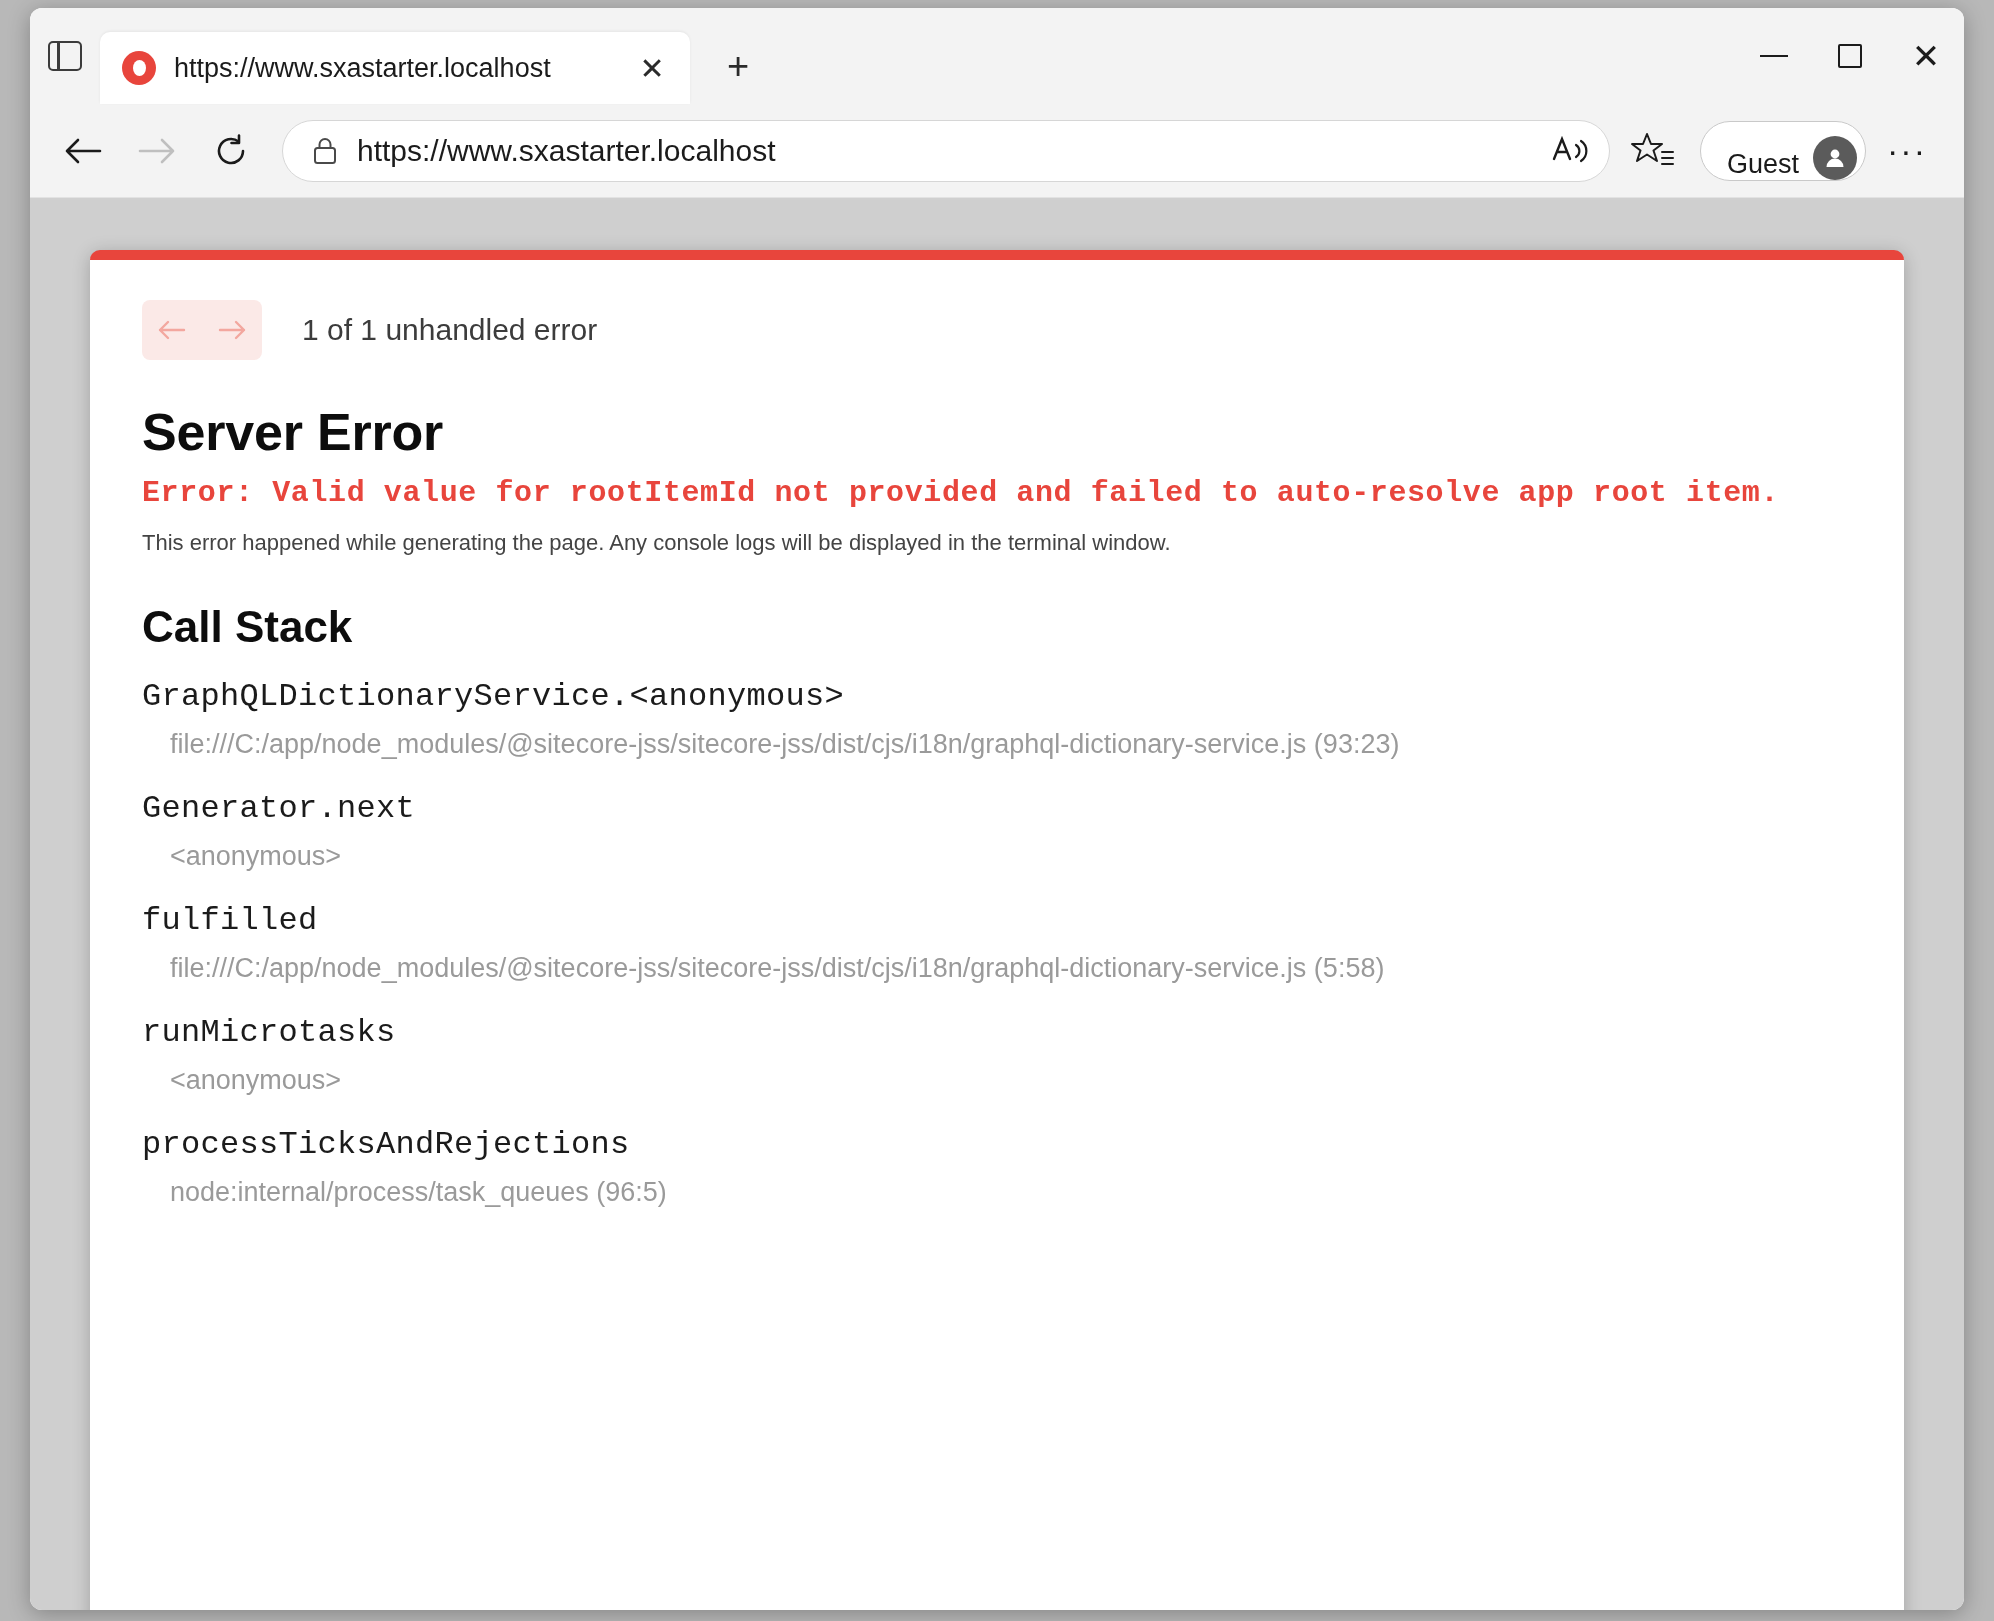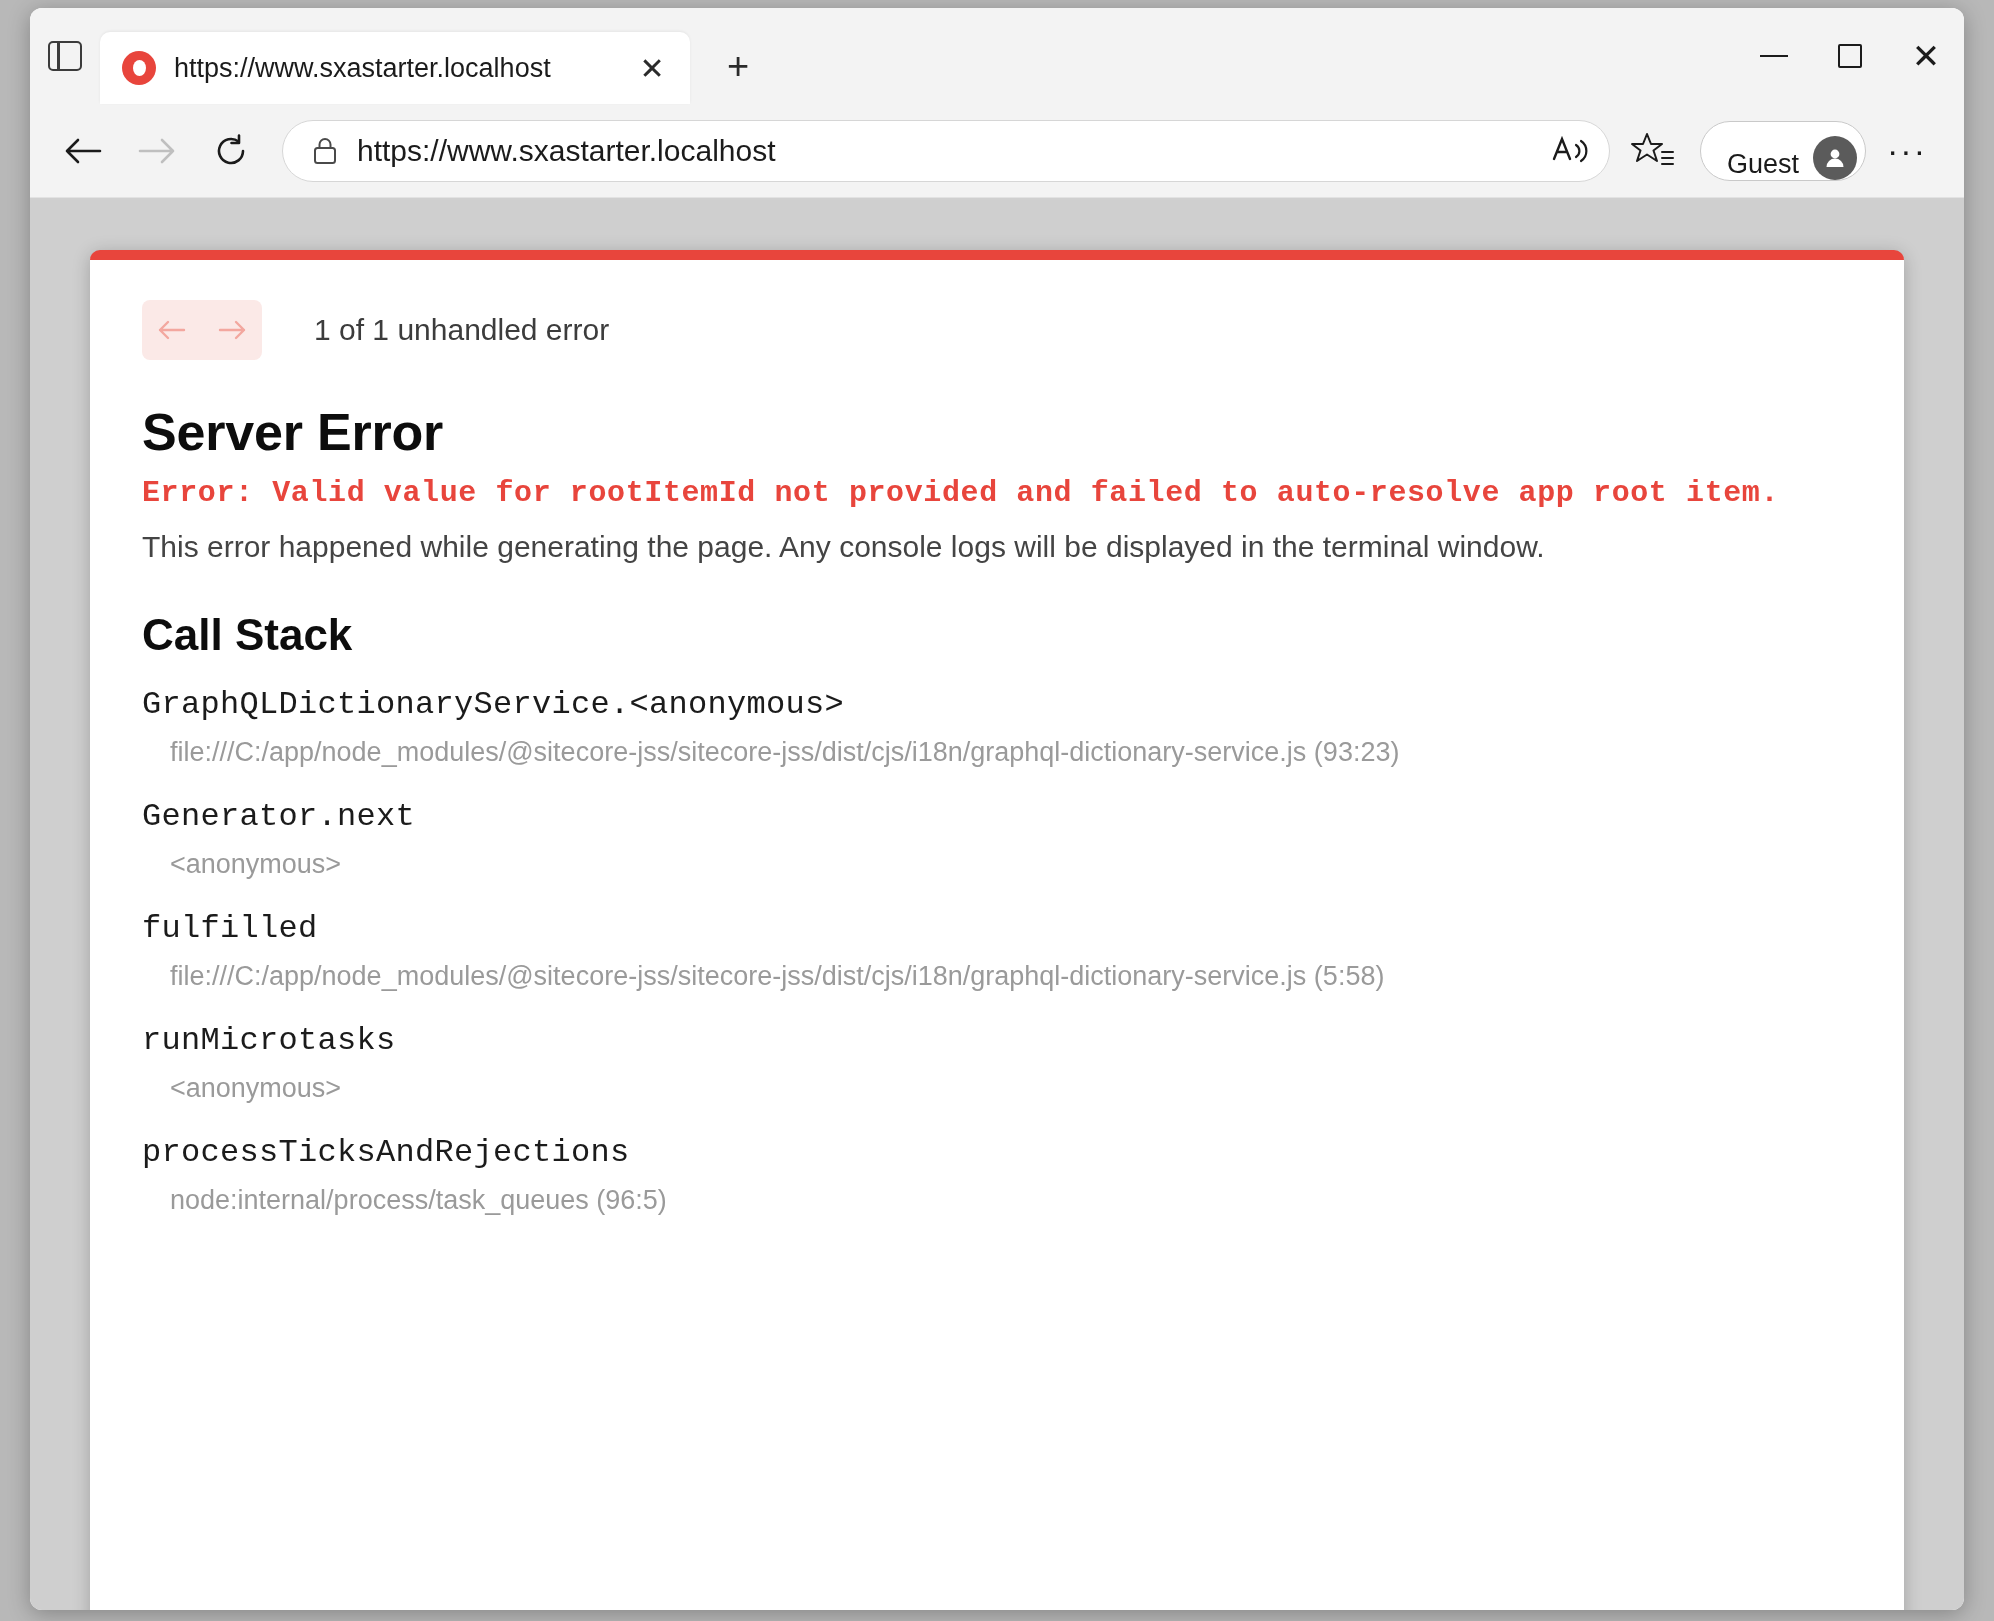--- a/index.html
+++ b/index.html
@@ -256,41 +256,41 @@
     border-radius: 8px;
     overflow: hidden;
   }
   .err-nav-btn {
     width: 60px; height: 60px;
     display: flex; align-items: center; justify-content: center;
   }
   .err-count {
     font-size: 30px;
     color: #3c3c3c;
-    margin-left: 52px;
+    margin-left: 40px;
   }
 
   .section-title {
     font-size: 52px;
     font-weight: bold;
     color: #0d0d0d;
     margin: 0 0 14px 0;
     letter-spacing: -0.2px;
   }
   .error-message {
     font-family: "Liberation Mono", monospace;
     font-size: 30px;
     font-weight: bold;
     color: #e8453c;
     margin: 0 0 20px 0;
     letter-spacing: 0.6px;
     white-space: nowrap;
   }
   .error-subtext {
-    font-size: 30px;
+    font-size: 22px;
     color: #444444;
     margin: 0 0 46px 0;
   }
   .callstack-title {
     font-size: 44px;
     font-weight: bold;
     color: #0d0d0d;
     margin: 0 0 26px 0;
   }
 

